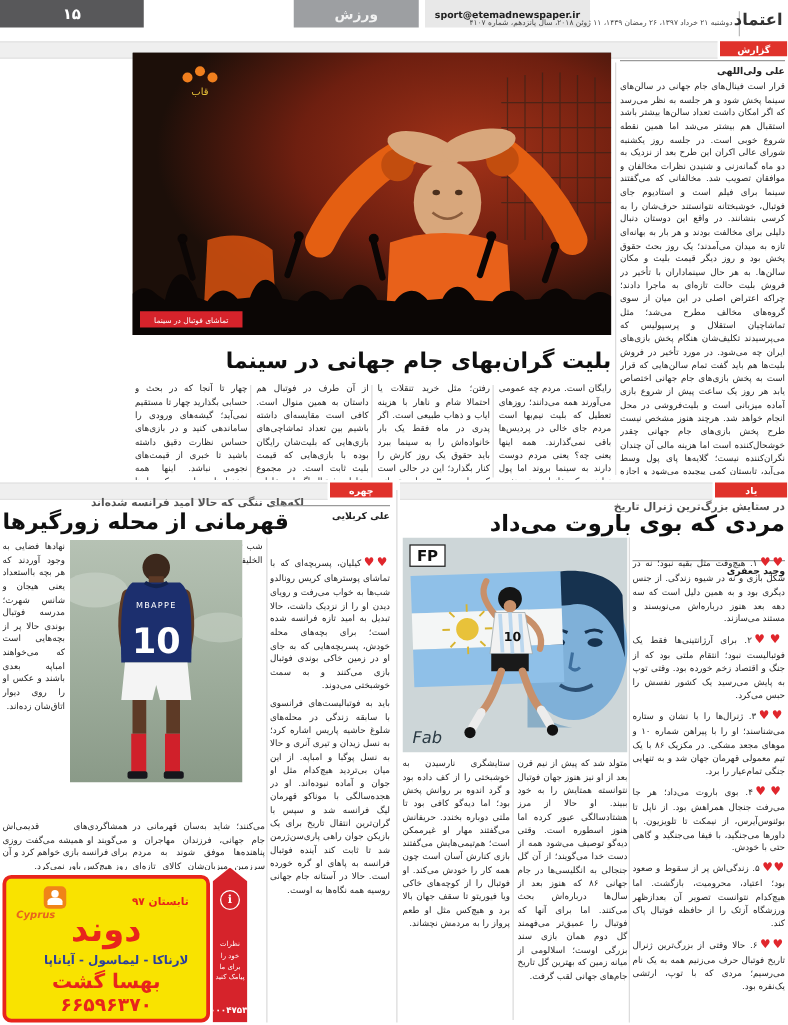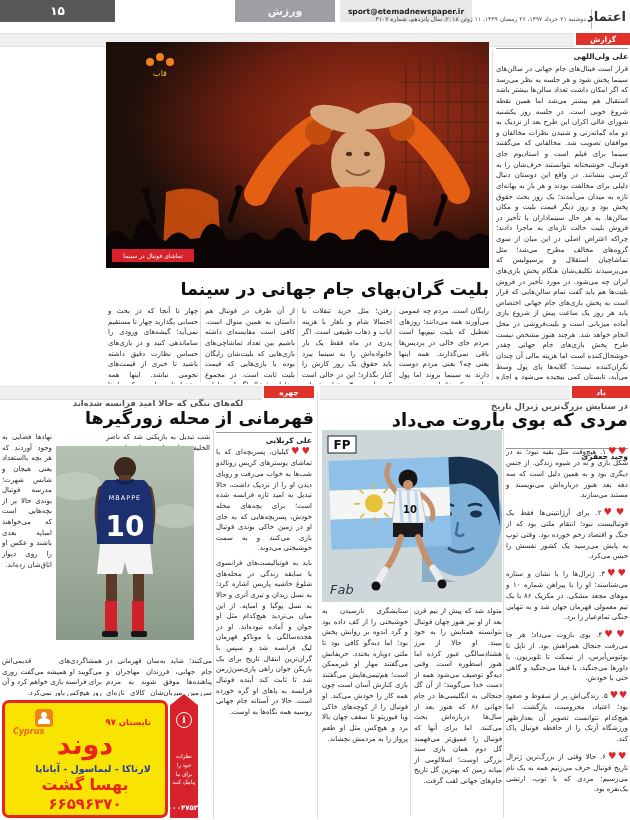--- a/index.html
+++ b/index.html
@@ -180,33 +180,33 @@
       <p class="list-item"><span class="hearts">♥♥</span><span>۵. زندگی‌اش پر از سقوط و صعود بود؛ اعتیاد، محرومیت، بازگشت. اما هیچ‌کدام نتوانست تصویر آن بعدازظهر ورزشگاه آزتک را از حافظه فوتبال پاک کند.</span></p>
       <p class="list-item"><span class="hearts">♥♥</span><span>۶. حالا وقتی از بزرگ‌ترین ژنرال تاریخ فوتبال حرف می‌زنیم همه به یک نام می‌رسیم؛ مردی که با توپ، ارتشی یک‌نفره بود.</span></p>
     </div>
   <div class="vrule" style="left:503px;top:430px;height:388px;"></div>
 
   <div class="abs coltext" style="left:414px;top:606px;width:88px;height:212px;">متولد شد که پیش از نیم قرن بعد از او نیز هنوز جهان فوتبال نتوانسته همتایش را به خود ببیند. او حالا از مرز هشتادسالگی عبور کرده اما هنوز اسطوره است. وقتی دیه‌گو توصیف می‌شود همه از دست خدا می‌گویند؛ از آن گل جنجالی به انگلیسی‌ها در جام جهانی ۸۶ که هنوز بعد از سال‌ها درباره‌اش بحث می‌کنند. اما برای آنها که فوتبال را عمیق‌تر می‌فهمند گل دوم همان بازی سند بزرگی اوست؛ اسلالومی از میانه زمین که بهترین گل تاریخ جام‌های جهانی لقب گرفت.</div>
   <div class="abs coltext" style="left:322px;top:606px;width:86px;height:212px;">ستایشگری نارسیدن به خوشبختی را از کف داده بود و گرد اندوه بر روانش پخش بود؛ اما دیه‌گو کافی بود تا ملتی دوباره بخندد. حریفانش می‌گفتند مهار او غیرممکن است؛ هم‌تیمی‌هایش می‌گفتند بازی کنارش آسان است چون همه کار را خودش می‌کند. او فوتبال را از کوچه‌های خاکی ویا فیوریتو تا سقف جهان بالا برد و هیچ‌کس مثل او طعم پرواز را به مردمش نچشاند.</div>
   <div class="vrule" style="left:410px;top:608px;height:208px;"></div>
 
   <div class="abs kicker" style="left:2px;top:398px;width:312px;text-align:center;">لکه‌های ننگی که حالا امید فرانسه شده‌اند</div>
-  <div class="abs headline" style="left:2px;top:408px;width:312px;text-align:right;">قهرمانی از محله زورگیرها</div>
-
-  <div class="abs byline" style="left:216px;top:432px;width:96px;">علی کربلایی</div>
+  <div class="abs headline" style="left:2px;top:408px;width:312px;text-align:left;">قهرمانی از محله زورگیرها</div>
+
+  <div class="abs byline" style="left:216px;top:404px;width:96px;">علی کربلایی</div>
   <div class="abs coltext" style="left:216px;top:444px;width:96px;height:374px;">
     <p><span class="hearts">♥♥</span><span>کیلیان، پسربچه‌ای که با تماشای پوسترهای کریس رونالدو شب‌ها به خواب می‌رفت و رویای دیدن او را از نزدیک داشت، حالا تبدیل به امید تازه فرانسه شده است؛ برای بچه‌های محله خودش، پسربچه‌هایی که به جای او در زمین خاکی بوندی فوتبال بازی می‌کنند و به سمت خوشبختی می‌دوند.</span></p>
     <p>باید به فوتبالیست‌های فرانسوی با سابقه زندگی در محله‌های شلوغ حاشیه پاریس اشاره کرد؛ به نسل زیدان و تیری آنری و حالا به نسل پوگبا و امباپه. از این میان بی‌تردید هیچ‌کدام مثل او جوان و آماده نبوده‌اند. او در هجده‌سالگی با موناکو قهرمان لیگ فرانسه شد و سپس با گران‌ترین انتقال تاریخ برای یک بازیکن جوان راهی پاری‌سن‌ژرمن شد تا ثابت کند آینده فوتبال فرانسه به پاهای او گره خورده است. حالا در آستانه جام جهانی روسیه همه نگاه‌ها به اوست.</p>
   </div>
   <div class="vrule" style="left:213px;top:430px;height:388px;"></div>
 
   <div class="abs coltext" style="left:106px;top:432px;width:104px;height:24px;">شب تبدیل به بازیکنی شد که ناصر الخلیفی حاضر است برای داشتنش در پروژه‌ای ۱۸۰ میلیون یورو خرج کند.</div>
   <div class="abs coltext" style="left:2px;top:432px;width:50px;height:220px;">نهادها فضایی به وجود آوردند که هر بچه بااستعداد یعنی هیجان و شانس شهرت؛ مدرسه فوتبال بوندی حالا پر از بچه‌هایی است که می‌خواهند امباپه بعدی باشند و عکس او را روی دیوار اتاق‌شان زده‌اند.</div>
 
-  <div class="abs" style="left:56px;top:446px;width:138px;height:194px;background:#fff;">
+  <div class="abs" style="left:56px;top:432px;width:138px;height:194px;background:#fff;">
     <svg width="138" height="194" viewBox="0 0 138 194">
       <defs>
         <linearGradient id="pitch" x1="0" y1="0" x2="0" y2="1">
           <stop offset="0%" stop-color="#b6c2b4"></stop>
             <stop offset="60%" stop-color="#9cab9a"></stop>
             <stop offset="100%" stop-color="#8a9a88"></stop>
         </linearGradient>
       </defs>
       <rect width="138" height="194" fill="url(#pitch)"></rect>
       <ellipse cx="20" cy="40" rx="26" ry="14" fill="#c6d0c4" opacity="0.7"></ellipse>

